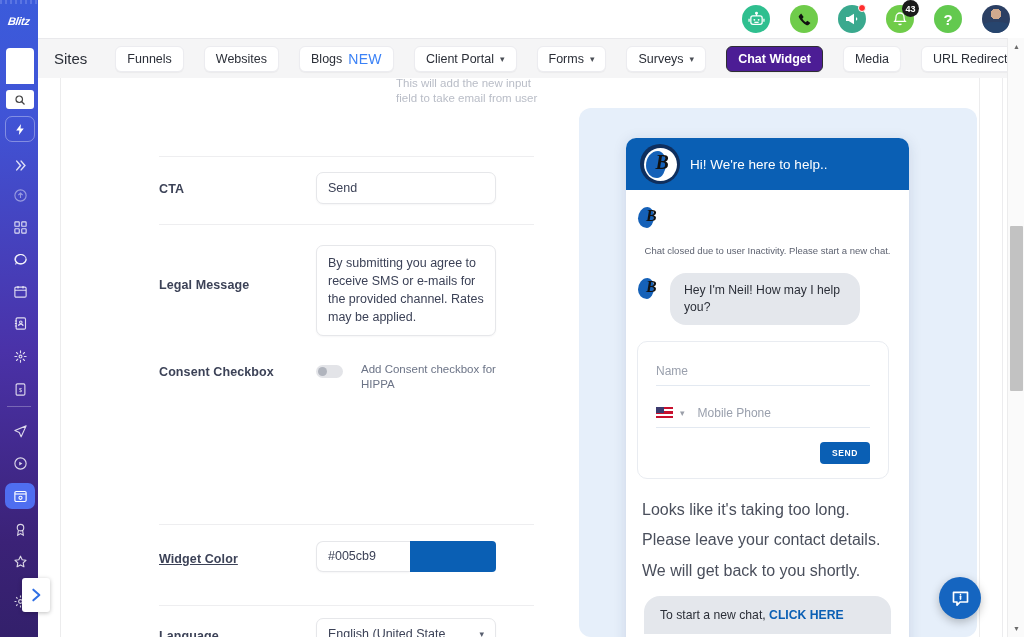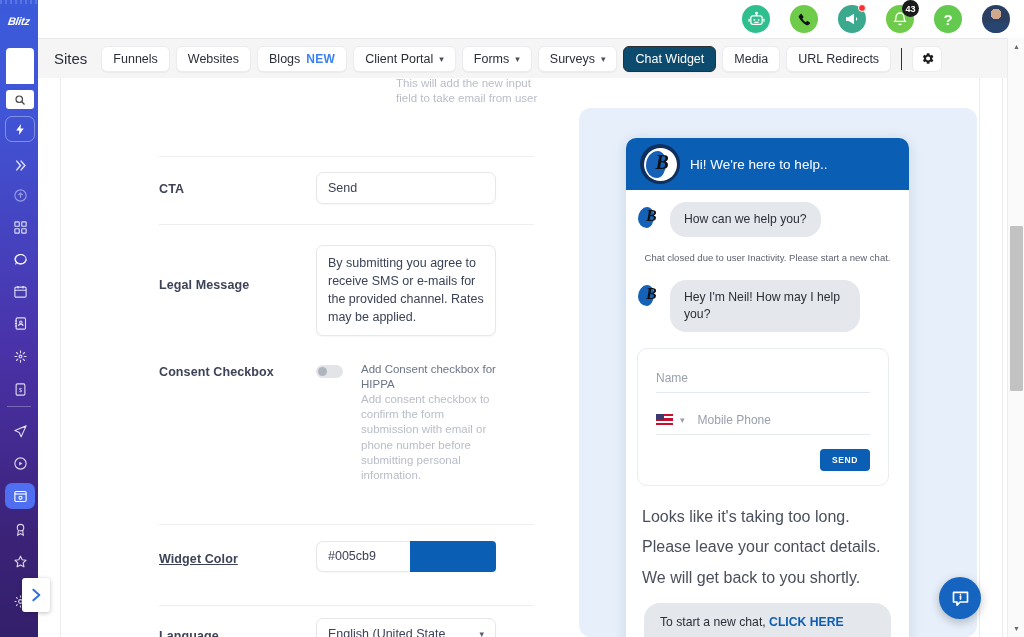--- a/index.html
+++ b/index.html
@@ -80,31 +80,31 @@
   }
   .avatar:after{
     content:""; position:absolute; left:0; bottom:0; width:100%; height:38%;
     background:#27456e; border-radius: 40% 40% 0 0;
   }
 
   
   .navbar {
     position:absolute; left: 38px; top: 38px; width: 986px; height: 40px;
     background: #f5f5f6; border-top: 1px solid #e9e9ec;
-    display:flex; align-items:center; gap:6px; padding-left: 16px;
+    display:flex; align-items:center; gap:20px; padding-left: 16px;
   }
   .nav-title { font-size: 15px; color:#2b2f38; font-weight:400; margin-right:8px; }
   .nav-btn {
     background:#fff; border:1px solid #ececf0; border-radius:6px;
     height: 26px; padding: 0 11px; font-size: 12.5px; color:#2b2f38;
     display:flex; align-items:center; gap:6px; white-space:nowrap;
     box-shadow: 0 1px 1px rgba(0,0,0,.04);
   }
-  .nav-btn.active { background:#0c4a6e; color:#fff; border-color:#2e2e33; font-weight:400;}
-  .nav-new { font-size:12px; color:#3b82f6; font-weight:700; letter-spacing:.3px; }
+  .nav-btn.active { background:#4c1d95; color:#fff; border-color:#2e2e33; font-weight:700;}
+  .nav-new { font-size:14px; color:#3b82f6; font-weight:400; letter-spacing:.3px; }
   .chev { font-size: 9px; opacity:.85; }
   .nav-sep { width:1px; height:22px; background:#111; margin: 0 4px; opacity:.85;}
   .nav-gear { width:30px; height:26px; background:#fff; border:1px solid #ececf0; border-radius:6px; display:flex;align-items:center;justify-content:center;}
 
   
   .content {
     position:absolute; left: 38px; top: 78px; width: 965px; height: 559px;
     background: #fff; overflow:hidden;
   }
   .card {
@@ -434,21 +434,20 @@
         <div class="row inp" style="top:94px; left:255px; width:180px;">Send</div>
 
         <div class="hr" style="top:146px"></div>
 
         <div class="row lbl" style="top:200px; width:130px;">Legal Message</div>
         <div class="row inp" style="top:167px; left:255px; width:180px; line-height:1.45;">By submitting you agree to receive SMS or e-mails for the provided channel. Rates may be applied.</div>
 
         <div class="row lbl" style="top:287px; width:150px;">Consent Checkbox</div>
         <div class="toggle" style="position:absolute; left:255px; top:287px;"></div>
         <div class="row hint-strong" style="top:284px; left:300px; width:140px;">Add Consent checkbox for HIPPA</div>
-        <div class="row hint" style="top:314px; left:300px; width:140px;">Add consent checkbox to confirm the form submission with email or phone number before submitting personal information.</div>
 
         <div class="hr" style="top:446px"></div>
 
         <div class="row lbl" style="top:474px; width:130px;text-decoration:underline;">Widget Color</div>
         <div style="position:absolute; left:255px; top:463px; display:flex;">
           <div class="inp" style="width:94px; border-radius:7px 0 0 7px; border-right:none; height:31px; padding:7px 11px;">#005cb9</div>
           <div class="swatch"></div>
         </div>
 
         <div class="hr" style="top:527px"></div>
@@ -471,21 +470,20 @@
               </div>
             </div>
             <div class="w-head-text">Hi! We're here to help..</div>
           </div>
 
           <div class="msg-row">
             <div class="msg-logo">
               <div class="lh"></div>
                 <div class="lb">B</div>
             </div>
-            <div class="bubble">How can we help you?</div>
           </div>
 
           <div class="sys-note">Chat closed due to user Inactivity.  Please start a new chat.</div>
 
           <div class="msg-row" style="padding-top:16px;">
             <div class="msg-logo">
               <div class="lh"></div>
                 <div class="lb">B</div>
             </div>
             <div class="bubble">Hey I'm Neil! How may I help you?</div>

